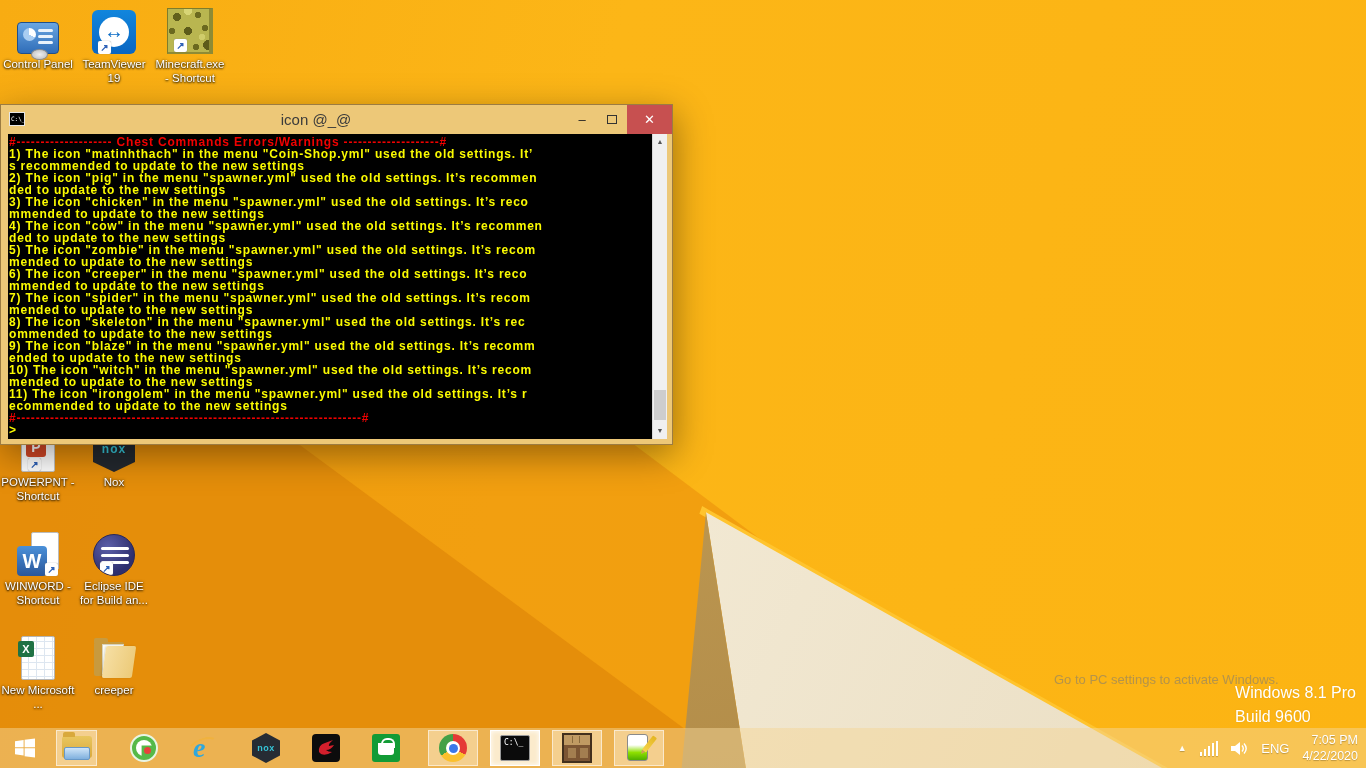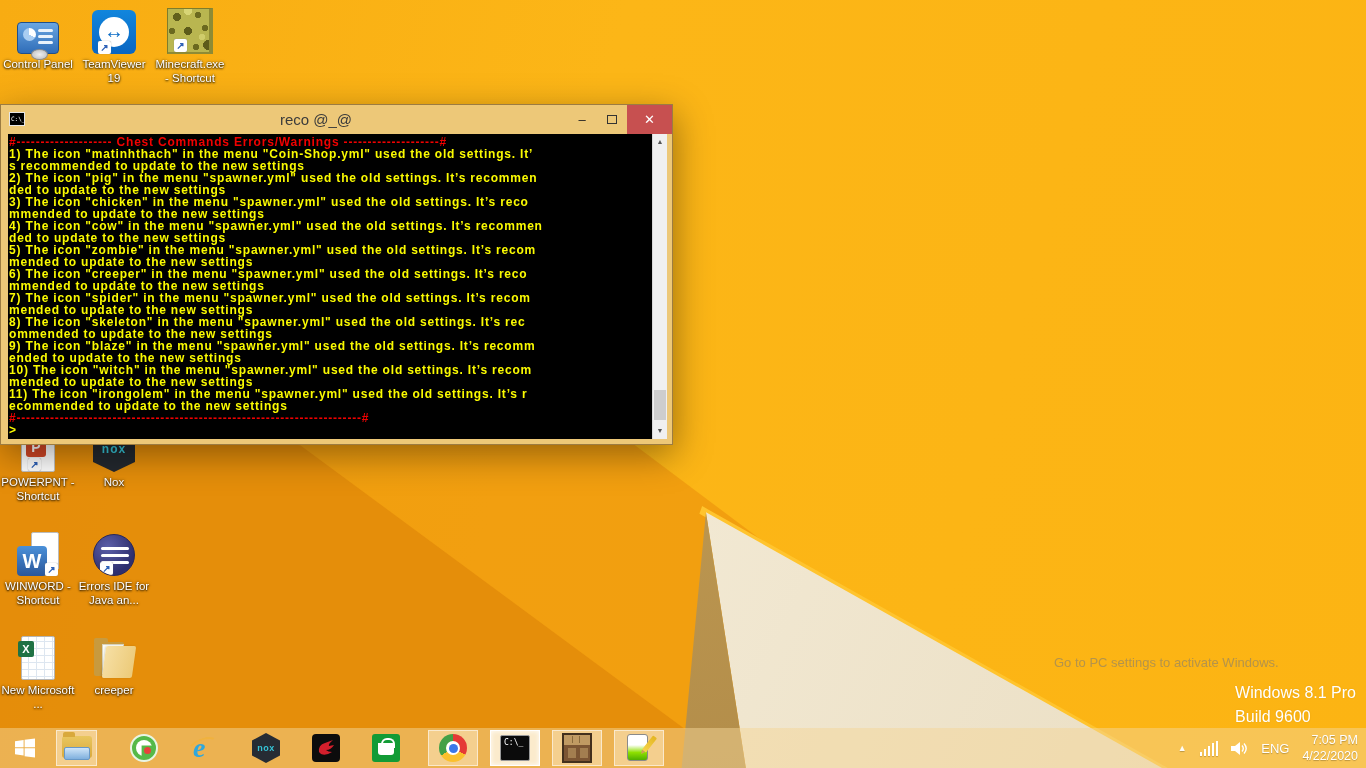--- a/index.html
+++ b/index.html
@@ -106,21 +106,21 @@
   .cline.yellow { color:#fbfb00; }
 
   .sbar { width:15px; background:#f0f0f0; position:relative; border-left:1px solid #d9d9d9; }
   .sb-arrow { position:absolute; left:0; width:100%; height:16px; text-align:center; color:#555; font-size:7px; line-height:16px; }
   .sb-up { top:0; } .sb-dn { bottom:0; }
   .sb-thumb { position:absolute; left:1px; width:12px; bottom:19px; height:30px; background:#cdcdcd; }
 
   
   .wm { position:absolute; left:1054px; top:650px; pointer-events:none; }
   .wm-1 { font-size:22px; color:rgba(110,110,110,.58); }
-  .wm-2 { font-size:13px; color:rgba(120,120,120,.55); margin-top:5px; }
+  .wm-2 { font-size:13px; color:rgba(120,120,120,.55); margin-top:22px; }
   .ver { position:absolute; right:10px; top:684px; text-align:left; color:#fff; pointer-events:none; }
   .ver div { font-size:16px; font-weight:300; margin-bottom:6px; text-shadow:0 0 2px rgba(0,0,0,.1); }
 
   
   .taskbar { position:absolute; left:0; bottom:0; width:1366px; height:40px;
              background:rgba(243,214,152,.5); z-index:100; }
   .tbi { position:absolute; top:0; height:40px; display:flex; align-items:center; justify-content:center; cursor:pointer; }
   .slot { position:absolute; top:2px; height:36px; width:50px; display:flex; align-items:center; justify-content:center;
           border:1px solid rgba(255,255,255,.55); background:rgba(255,247,226,.42); cursor:pointer; }
   .slot.active { background:rgba(255,251,238,.78); border-color:#fff; box-shadow:inset 0 0 5px rgba(255,255,255,.9); }
@@ -248,21 +248,21 @@
 
 <div class="dicon" style="left:76px;top:528px">
   <div class="art">
     <div class="ecl">
         <i style="top:12px"></i>
         <i style="top:19px"></i>
         <i style="top:26px"></i>
         <span class="sc">↗</span>
       </div>
   </div>
-  <div class="lbl">Errors IDE for Java an...</div>
+  <div class="lbl">Eclipse IDE for Build an...</div>
 </div>
 
 <div class="dicon" style="left:0;top:632px">
   <div class="art">
     <div class="xls">
         <div class="xls-x">X</div>
       </div>
   </div>
   <div class="lbl">New Microsoft ...</div>
 </div>
@@ -282,21 +282,21 @@
   <div class="wm-2">Go to PC settings to activate Windows.</div>
 </div>
 <div class="ver">
   <div>Windows 8.1 Pro</div>
   <div>Build 9600</div>
 </div>
 
 <div class="window">
   <div class="titlebar">
     <div class="tb-ic">C:\_</div>
-    <div class="tb-title">reco @_@</div>
+    <div class="tb-title">icon @_@</div>
     <div class="winbtns">
       <div class="wbtn">–</div>
       <div class="wbtn max">
           <i></i>
         </div>
       <div class="wbtn close">✕</div>
     </div>
   </div>
   <div class="client">
     <div class="conout" id="console-output"><div class="cline red">#-------------------- Chest Commands Errors/Warnings --------------------#</div><div class="cline yellow">1) The icon "matinhthach" in the menu "Coin-Shop.yml" used the old settings. It’</div><div class="cline yellow">s recommended to update to the new settings</div><div class="cline yellow">2) The icon "pig" in the menu "spawner.yml" used the old settings. It’s recommen</div><div class="cline yellow">ded to update to the new settings</div><div class="cline yellow">3) The icon "chicken" in the menu "spawner.yml" used the old settings. It’s reco</div><div class="cline yellow">mmended to update to the new settings</div><div class="cline yellow">4) The icon "cow" in the menu "spawner.yml" used the old settings. It’s recommen</div><div class="cline yellow">ded to update to the new settings</div><div class="cline yellow">5) The icon "zombie" in the menu "spawner.yml" used the old settings. It’s recom</div><div class="cline yellow">mended to update to the new settings</div><div class="cline yellow">6) The icon "creeper" in the menu "spawner.yml" used the old settings. It’s reco</div><div class="cline yellow">mmended to update to the new settings</div><div class="cline yellow">7) The icon "spider" in the menu "spawner.yml" used the old settings. It’s recom</div><div class="cline yellow">mended to update to the new settings</div><div class="cline yellow">8) The icon "skeleton" in the menu "spawner.yml" used the old settings. It’s rec</div><div class="cline yellow">ommended to update to the new settings</div><div class="cline yellow">9) The icon "blaze" in the menu "spawner.yml" used the old settings. It’s recomm</div><div class="cline yellow">ended to update to the new settings</div><div class="cline yellow">10) The icon "witch" in the menu "spawner.yml" used the old settings. It’s recom</div><div class="cline yellow">mended to update to the new settings</div><div class="cline yellow">11) The icon "irongolem" in the menu "spawner.yml" used the old settings. It’s r</div><div class="cline yellow">ecommended to update to the new settings</div><div class="cline red">#------------------------------------------------------------------------#</div><div class="cline yellow">&gt;</div></div>

